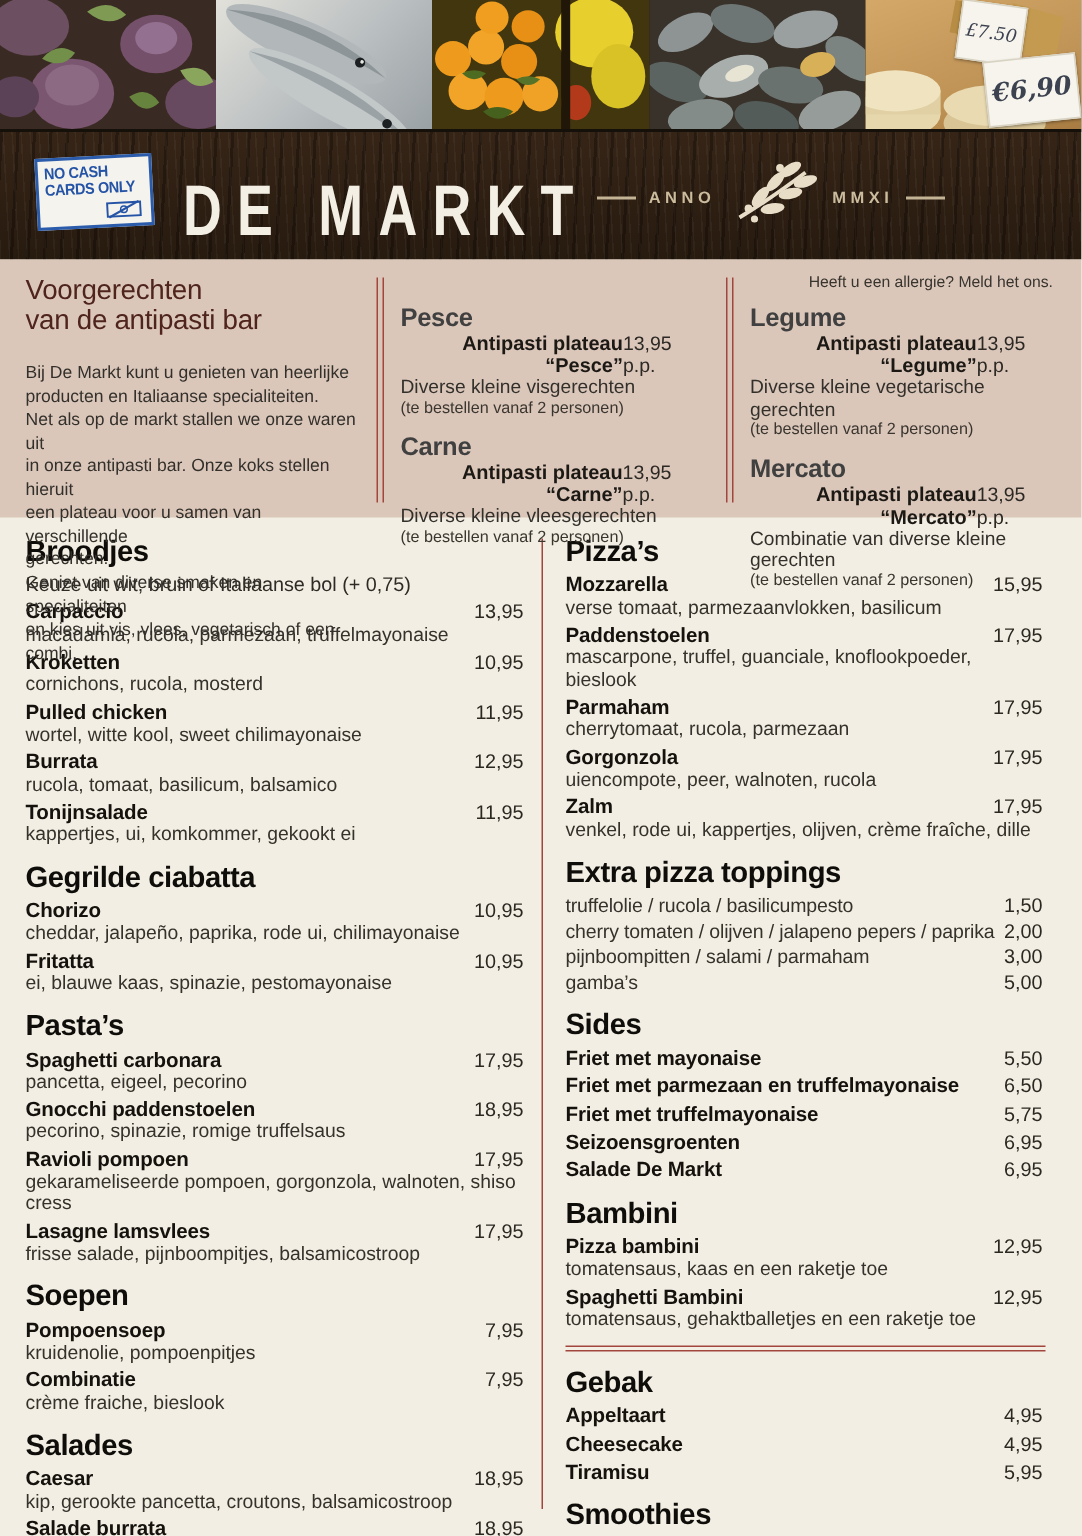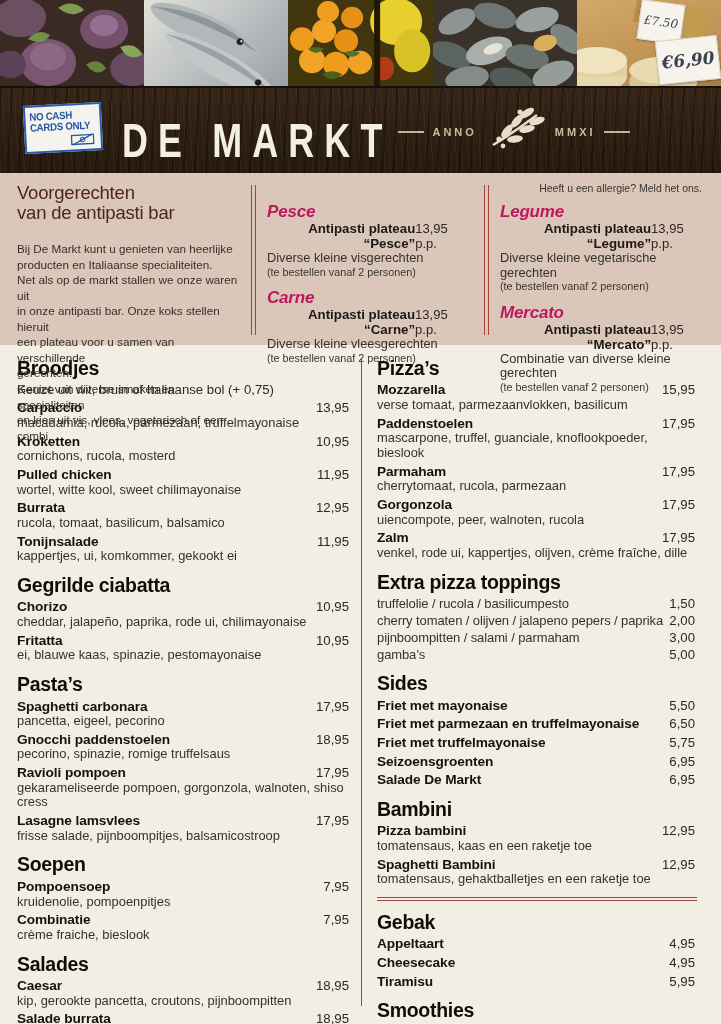--- a/index.html
+++ b/index.html
@@ -64,21 +64,21 @@
     position:relative; height:172px; background:#dbc7ba;
     display:flex; padding:10px 16px 8px 17px;
   }
   .allergy { position:absolute; top:9px; right:19px; font-size:10.5px; color:#38342e; }
   .a-intro { width:222px; flex:none; }
   .a-head { font-size:18.5px; line-height:1.08; font-weight:400; color:#4f241d; letter-spacing:-0.2px; margin-bottom:18px; }
   .a-text { font-size:11.7px; line-height:1.33; color:#33302b; }
   .vdiv { width:5px; border-left:1px solid #a2453c; border-right:1px solid #a2453c; margin:2px 11px 2px 12px; flex:none; }
   .a-col { flex:1; padding-top:20px; }
   .a-item { margin-bottom:11px; }
-  .a-name { font-size:17px; font-weight:700; letter-spacing:-0.2px; color:#be185d; line-height:1.05;font-style:italic; }
+  .a-name { font-size:17px; font-weight:700; letter-spacing:-0.2px; color:#404040; line-height:1.05; }
   .a-row { display:flex; justify-content:space-between; align-items:baseline; padding-right:4px; }
   .a-bold { font-size:13.3px; font-weight:700; color:#1c1915;text-align:right; }
   .a-price { font-size:13px; color:#2c2924; }
   .a-desc { font-size:12.8px; color:#33302b; line-height:1.15; }
   .a-note { font-size:10.8px; color:#3a362f; line-height:1.15; }
 
   
   .main { display:flex; padding:12px 16px 0 17px; height:679px; }
   .col { width:334px; flex:none; }
   .col.right { flex:1; padding-left:2px; padding-right:8px; }
@@ -383,21 +383,21 @@
           <div class="mi-desc pre">crème fraiche, bieslook</div>
         </div>
       </section>
       <section class="menu-section">
         <div class="section-title">Salades</div>
         <div class="mi">
           <div class="mi-row">
             <span class="mi-name">Caesar</span>
             <span class="mi-price">18,95</span>
           </div>
-          <div class="mi-desc pre">kip, gerookte pancetta, croutons, pijnboompitten</div>
+          <div class="mi-desc pre">kip, gerookte pancetta, croutons, balsamicostroop</div>
         </div>
         <div class="mi">
           <div class="mi-row">
             <span class="mi-name">Salade burrata</span>
             <span class="mi-price">18,95</span>
           </div>
         </div>
       </section>
     </div>
   <div class="main-vdiv"></div>

